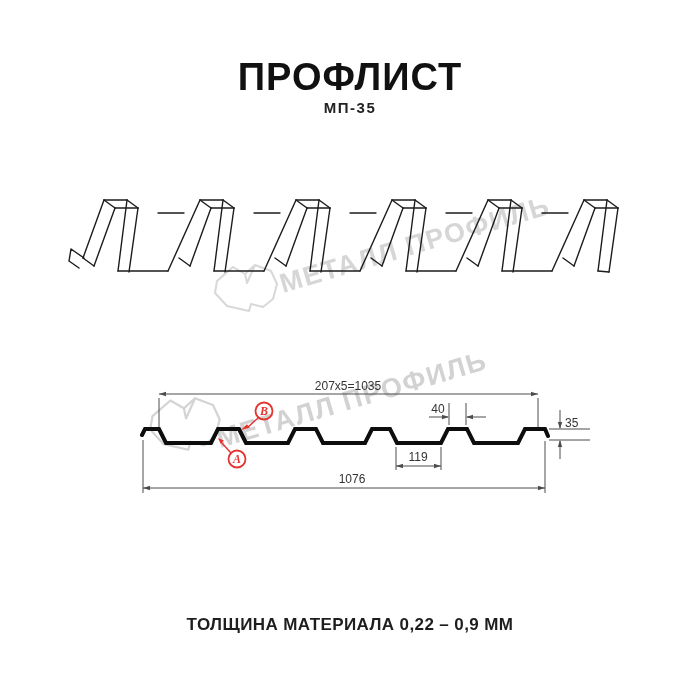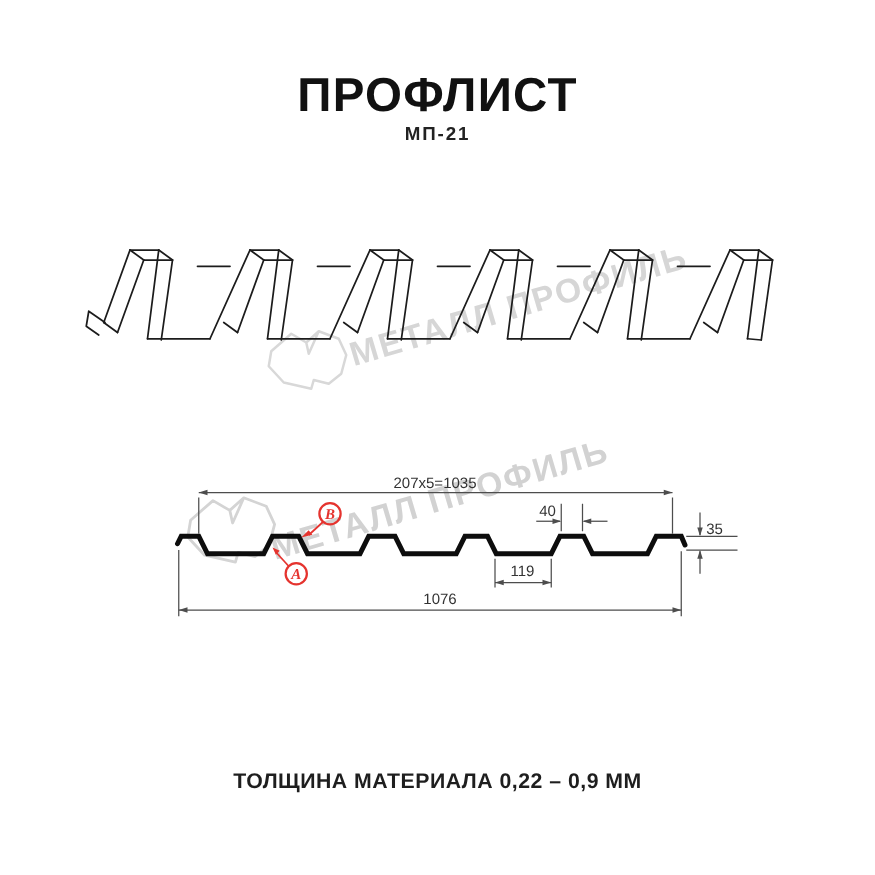--- a/index.html
+++ b/index.html
@@ -16,21 +16,21 @@
   .wm-text{font-family:"Liberation Sans",sans-serif;font-weight:bold;font-size:27px;letter-spacing:1.5px;}
   .red-label{font-family:"Liberation Serif",serif;font-style:italic;font-weight:bold;
              font-size:12px;fill:#e5332e;}
 </style>
 </head>
 <body>
 
 <div id="stage">
 
   <div class="title">ПРОФЛИСТ</div>
-  <div class="subtitle">МП-21</div>
+  <div class="subtitle">МП-35</div>
 
   <svg width="700" height="700" viewBox="0 0 700 700">
     <defs>
       <path id="logo-shape" d="M4 18 L20 4 L32 11 L42 2 L58 8 L64 21 L60 36 L50 44 L38 41 L36 48 L14 43 L2 30 Z M32 11 L34 20 L42 2"></path>
     </defs>
 
     <g>
       <use href="#logo-shape" transform="translate(213,263)" fill="none" stroke="#d8d8d8" stroke-width="2" stroke-linejoin="round"></use>
       <g transform="rotate(-16.5 283 293)">
         <text class="wm-text" x="283" y="293" fill="#d6d6d6">МЕТАЛЛ ПРОФИЛЬ</text>

